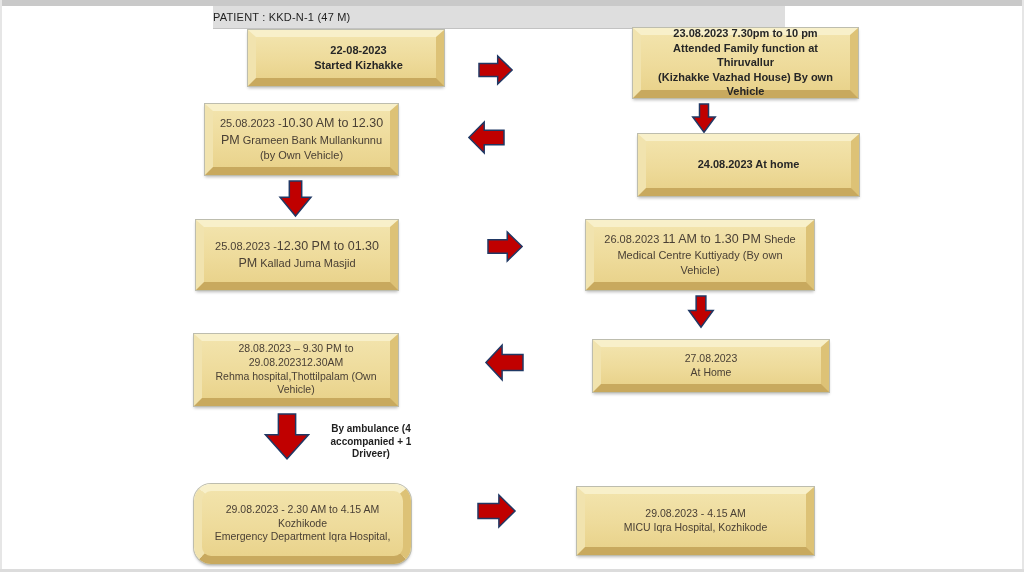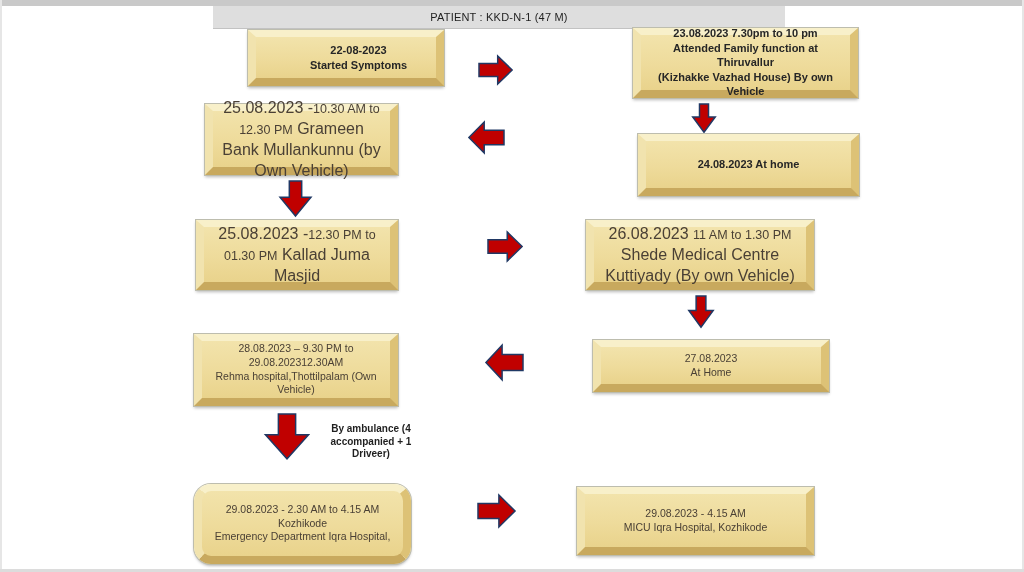--- a/index.html
+++ b/index.html
@@ -9,38 +9,38 @@
   }
   .edge { position:absolute; }
   #top-strip { left:0; top:0; width:1024px; height:6px; background:#c9c9c9; }
   #left-edge { left:0; top:0; width:2px; height:572px; background:#e6e6e6; }
   #right-edge { right:0; top:0; width:2px; height:572px; background:#e6e6e6; }
   #bottom-strip { left:0; top:569px; width:1024px; height:3px; background:#dcdcdc; }
 
   .title-bar {
     position:absolute; left:213px; top:6px; width:572px; height:22px;
     background:#dedede; border-bottom:1px solid #c2c2c2;
-    display:flex; align-items:center; justify-content:center;
+    display:flex; align-items:center; 
     font-size:11px; color:#1f1f1f; letter-spacing:0.2px;
   }
 
   .box {
     position:absolute; box-sizing:border-box;
     background:linear-gradient(180deg,#f2e3ab 0%, #eedb9b 55%, #e9d38c 100%);
     border-style:solid;
     border-width:7px 8px 8px 8px;
     border-color:#f8f0ca #ddc276 #c8a95e #f1e3ae;
     box-shadow:0 0 0 1px #bdbdae, 0 2px 3px rgba(0,0,0,0.28);
     display:flex; align-items:center; justify-content:center;
     text-align:center; padding:2px 6px;
     font-size:10.5px; color:#4a4035; line-height:1.32;
   }
   .box.bold { font-weight:bold; color:#262626; font-size:11px;margin-left:44px; }
   .box .content { width:100%; }
-  .sm { font-size:16px; }
+  .sm { font-size:11px; }
   .lg { font-size:12.5px; }
 
   .arrow { position:absolute; overflow:visible; }
 
   .annotation {
     position:absolute; left:323px; top:423px; width:96px;
     font-size:10px; font-weight:bold; color:#1f1f1f;
     text-align:center; line-height:1.25;
   }
 </style>
@@ -54,21 +54,21 @@
   <div id="right-edge" class="edge"></div>
   <div id="bottom-strip" class="edge"></div>
 
   <div class="title-bar">
     <span>PATIENT : KKD-N-1 (47 M)</span>
   </div>
 
   <div class="box bold" style="left:204px; top:30px; width:196px; height:56px;padding-left:31px;">
     <div class="content">
       <div>22-08-2023</div>
-      <div>Started Symptoms</div>
+      <div>Started Kizhakke</div>
     </div>
   </div>
 
   <svg class="arrow" style="left:479px; top:55px; width:34px; height:30px;" viewBox="0 0 40 32" preserveAspectRatio="none">
     <polygon points="0,9 22,9 22,1 39,16 22,31 22,23 0,23" fill="#c00000" stroke="#203864" stroke-width="1.5" vector-effect="non-scaling-stroke"></polygon>
   </svg>
 
   <div class="box bold" style="left:589px; top:28px; width:225px; height:70px;">
     <div class="content">
       <div>23.08.2023 7.30pm to 10 pm</div>

